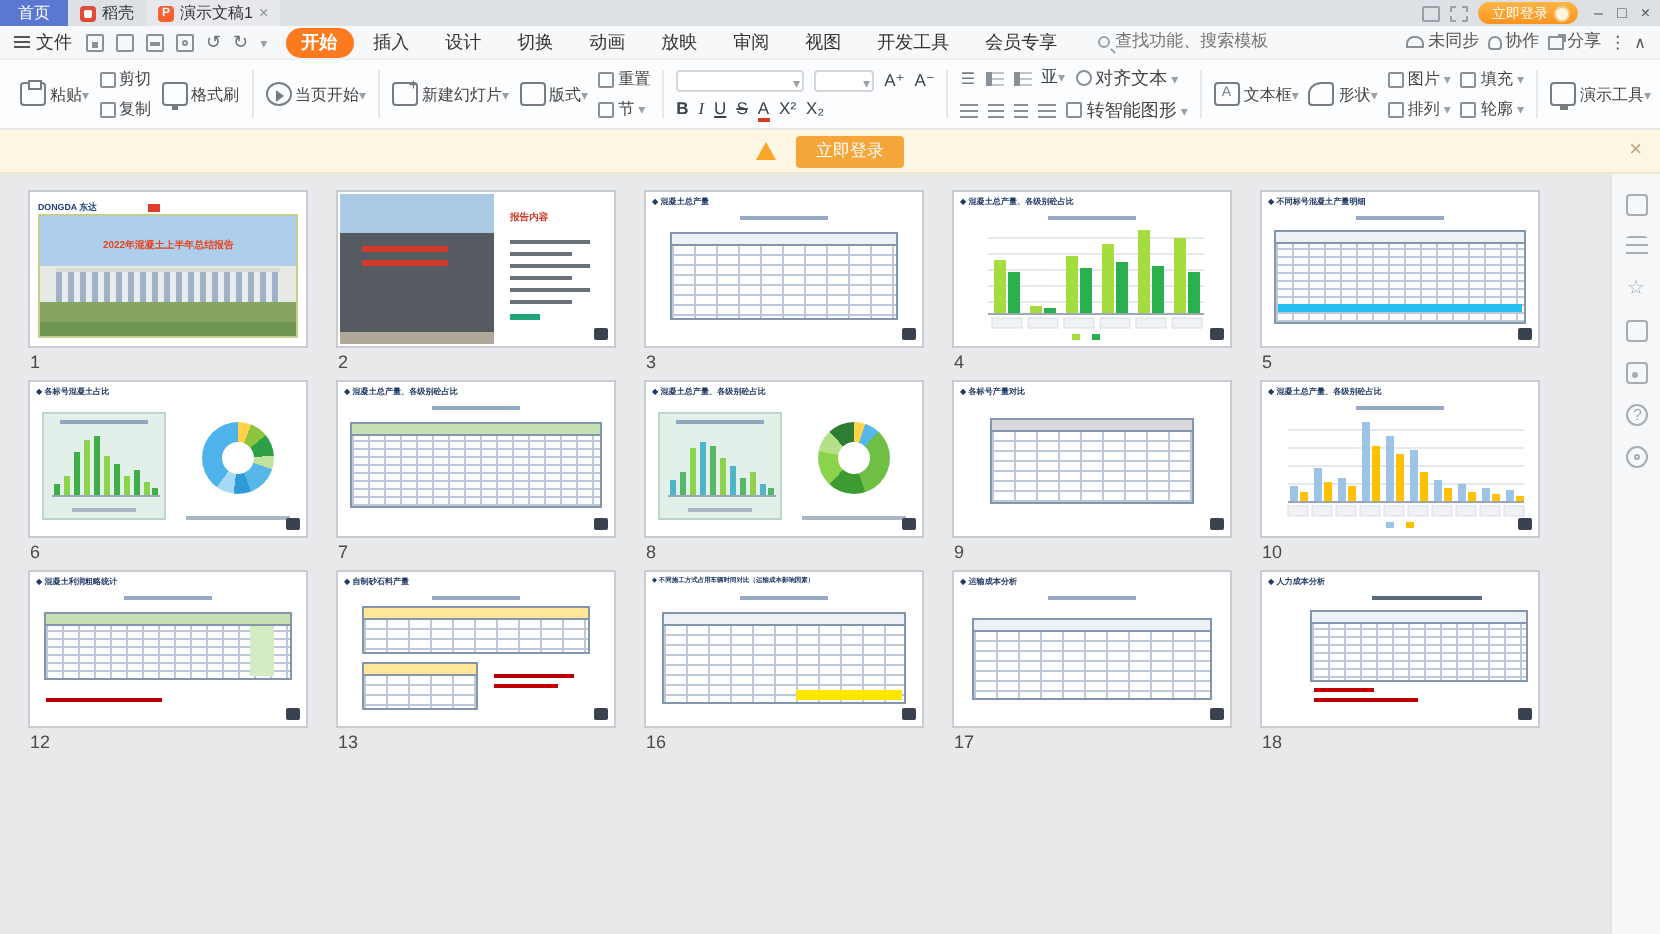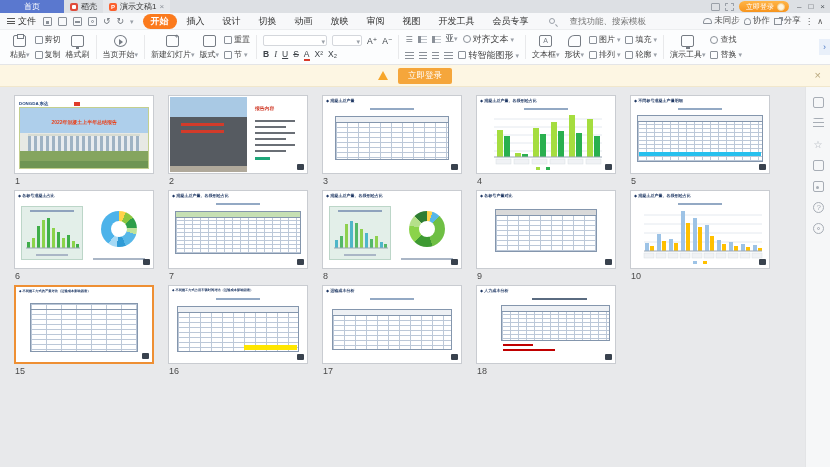--- a/index.html
+++ b/index.html
@@ -2,21 +2,21 @@
 <html><head>
 <meta charset="utf-8">
 <style>
   * { box-sizing: border-box; margin: 0; padding: 0; }
   html,body { width:830px; height:467px; overflow:hidden; }
   body { font-family:"Liberation Sans","DejaVu Sans",sans-serif; background:#fff; position:relative; }
 
   
   .tabbar { height:13px; background:#dde0e4; display:flex; align-items:stretch; font-size:8px; color:#333; }
   .wtab { display:flex; align-items:center; gap:3px; padding:0 6px; white-space:nowrap; }
-  .wtab.home { background:#5a78cf; color:#fff; width:64px; justify-content:center; }
+  .wtab.home { background:#5a78cf; color:#fff; width:34px; justify-content:center; }
   .wtab.doc { background:#f4f6f8; max-width:178px; }
   .wtab.doc .lbl { overflow:hidden; text-overflow:ellipsis; max-width:128px; }
   .wtab.doc2 { background:#e6e8eb; max-width:110px; }
   .shell-ic { width:8px; height:8px; background:#e04b3a; border-radius:2px; position:relative; }
   .shell-ic::after { content:""; position:absolute; inset:2px; background:#fff; border-radius:1px; }
   .p-ic { width:8px; height:8px; background:#fb5f2d; border-radius:2px; color:#fff; font-size:6px; font-weight:bold; display:flex; align-items:center; justify-content:center; }
   .p-ic::after { content:"P"; }
   .i-star::after { content:"☆"; color:#9aa0a8; font-size:7px; }
   .i-dot::after { content:"•"; color:#f7941d; font-size:8px; }
   .i-close-sm::after { content:"×"; color:#8a9098; font-size:8px; }
@@ -37,34 +37,34 @@
   .qi.save::after { content:""; position:absolute; left:2px; right:2px; bottom:1px; height:3px; background:#8a9098; }
   .qi.print::after { content:""; position:absolute; left:1px; right:1px; top:3px; height:2px; background:#8a9098; }
   .qi.preview::after { content:""; position:absolute; inset:2px; border:1px solid #8a9098; border-radius:50%; }
   .i-undo::after{content:"↺";} .i-redo::after{content:"↻";} .i-caret::after{content:"▾"; color:#9aa0a8; font-size:7px;}
   .rtabs { display:flex; align-items:center; gap:2px; }
   .rtab { padding:1px 8px; cursor:default; white-space:nowrap;text-align:center; }
   .rtab.active { background:#fb7a1d; color:#fff; border-radius:9px; font-weight:bold; }
   .searchbox { display:flex; align-items:center; gap:3px; margin-left:12px; }
   .mag { width:6px; height:6px; border:1px solid #9aa0a8; border-radius:50%; position:relative; }
   .mag::after { content:""; position:absolute; width:3px; height:1px; background:#9aa0a8; transform:rotate(45deg); left:5px; top:6px; }
-  .searchbox input { border:none; outline:none; background:transparent; font-size:8.5px; color:#999; width:130px; font-family:Liberation Sans, sans-serif;margin-left:12px; }
+  .searchbox input { border:none; outline:none; background:transparent; font-size:8.5px; color:#999; width:130px; font-family:Liberation Mono, monospace; }
   .m-right { margin-left:auto; display:flex; align-items:center; gap:4px; font-size:8.5px; color:#555; }
   .mr-item { display:flex; align-items:center; gap:2px; }
   .ic-cloud { width:9px; height:6px; border:1px solid #8a9098; border-radius:4px 4px 0 0; }
   .ic-person { width:7px; height:7px; border:1px solid #8a9098; border-radius:50% 50% 2px 2px; }
   .ic-share { width:8px; height:7px; border:1px solid #8a9098; position:relative; }
   .ic-share::after { content:""; position:absolute; right:-2px; top:-2px; width:3px; height:3px; border-top:1px solid #8a9098; border-right:1px solid #8a9098; }
   .i-kebab::after{content:"⋮";} .i-up::after{content:"∧"; font-size:8px;}
 
   
   .ribbon { height:35px; background:#fcfdfe; border-bottom:1px solid #e4e5e7; display:flex; align-items:stretch; padding:1px 0 1px 4px; overflow:hidden; position:relative; }
   .grp { display:flex; align-items:center; gap:5px; padding:0 6px; }
   .vsep { width:1px; background:#e8e9eb; margin:4px 0; flex:0 0 1px; }
-  .bigbtn { display:flex; flex-direction:column; align-items:center; justify-content:center; gap:2px; font-size:8px; color:#444; white-space:nowrap; }
+  .bigbtn { display:flex; flex-direction:row; align-items:center; justify-content:center; gap:2px; font-size:8px; color:#444; white-space:nowrap; }
   .bi { width:13px; height:12px; border:1px solid #767c84; border-radius:2px; position:relative; }
   .bi.paste::after { content:""; position:absolute; left:3px; top:-2px; width:5px; height:3px; background:#fcfdfe; border:1px solid #767c84; }
   .bi.play { border-radius:50%; }
   .bi.play::after { content:""; position:absolute; left:4px; top:3px; border-left:4px solid #767c84; border-top:3px solid transparent; border-bottom:3px solid transparent; }
   .bi.newslide::after { content:"+"; position:absolute; right:-1px; top:-4px; font-size:8px; color:#767c84; }
   .bi.brush::after { content:""; position:absolute; left:4px; bottom:-3px; width:3px; height:3px; background:#767c84; }
   .bi.monitor::after { content:""; position:absolute; left:4px; bottom:-3px; width:4px; height:2px; background:#767c84; }
   .bi.textbox::after { content:"A"; font-size:7px; color:#767c84; position:absolute; left:3px; top:1px; }
   .bi.shape { border-radius:50% 2px 2px 2px; }
   .stack { display:flex; flex-direction:column; justify-content:center; gap:4px; font-size:8px; color:#444; }
@@ -637,31 +637,47 @@
         </g>
         <rect x="57" y="54" width="4" height="3" fill="#9dc3e6"></rect>
             <rect x="67" y="54" width="4" height="3" fill="#ffc000"></rect>
       </svg>
       <div class="badge"></div>
     </div>
     <div class="num">10</div>
   </div>
 
 
-
-
-
-  <div class="card selected">
-    <div class="thumb">
-      <div class="s-title long">◆ 不同施工方式的产量对比（运输成本影响因素）</div>
-      <div class="mt" style="left:14px;right:14px;top:16px;bottom:10px;background-image:repeating-linear-gradient(to right,#bcc8d8 0 1px,transparent 1px 15px),repeating-linear-gradient(to bottom,#bcc8d8 0 1px,transparent 1px 5px);"></div>
-      <div class="badge"></div>
-    </div>
-    <div class="num">15</div>
-  </div>
+  <div class="card">
+    <div class="thumb">
+      <div class="s-title">◆ 混凝土利润粗略统计</div>
+      <div class="cap"></div>
+      <div class="mt dense green" style="left:7px;right:7px;top:20px;height:34px;">
+        <div style="position:absolute;right:8px;top:6px;bottom:1px;width:12px;background:#d3ecc3;"></div>
+      </div>
+      <div class="note" style="left:8px;bottom:12px;width:58px;"></div>
+      <div class="badge"></div>
+    </div>
+    <div class="num">12</div>
+  </div>
+
+  <div class="card">
+    <div class="thumb">
+      <div class="s-title">◆ 自制砂石料产量</div>
+      <div class="cap"></div>
+      <div class="mt yellow" style="left:12px;right:12px;top:17px;height:24px;"></div>
+      <div class="mt yellow" style="left:12px;width:58px;top:45px;height:24px;"></div>
+      <div class="note" style="left:78px;top:51px;width:40px;"></div>
+      <div class="note" style="left:78px;top:56px;width:32px;"></div>
+      <div class="badge"></div>
+    </div>
+    <div class="num">13</div>
+  </div>
+
+
 
   <div class="card">
     <div class="thumb">
       <div class="s-title long">◆ 不同施工方式占用车辆时间对比（运输成本影响因素）</div>
       <div class="cap"></div>
       <div class="mt plain" style="left:8px;right:8px;top:20px;bottom:11px;">
         <div class="hl-y"></div>
       </div>
       <div class="badge"></div>
     </div>

